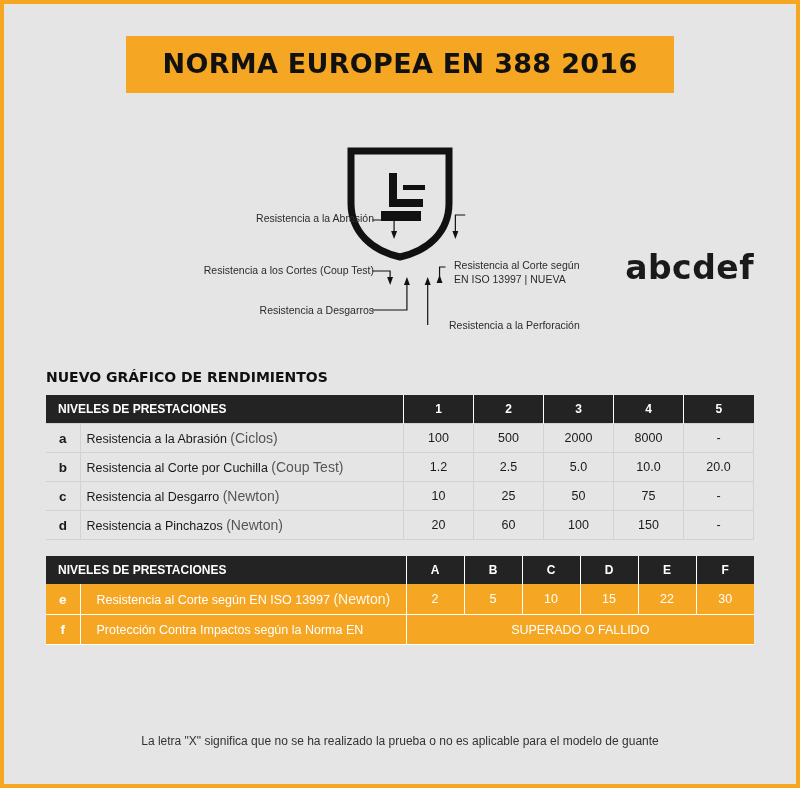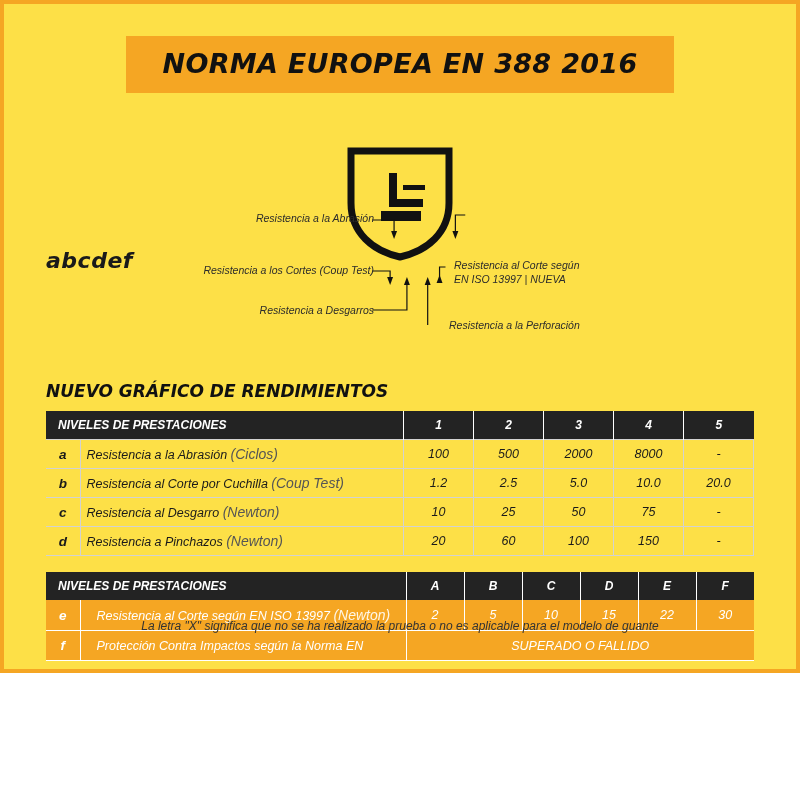--- a/index.html
+++ b/index.html
@@ -10,25 +10,24 @@
     width: 800px;
     height: 800px;
     background: #ffffff;
     font-family: "Liberation Sans", sans-serif;
     color: #1a1a1a;
     overflow: hidden;
   }
   .page {
     position: relative;
     width: 800px;
-    height: 673px;
+    height: 788px;
     box-sizing: border-box;
     border: 4px solid #f5a623;
-    background: #fde047;
-    font-style: italic;
+    background: #e5e5e5;
   }
   .inner {
     position: absolute;
     left: 0; top: 0; right: 0; bottom: 0;
     padding: 26px 42px;
     box-sizing: border-box;
   }
 
   
   .title-banner {
@@ -64,22 +63,22 @@
   .shield-wrap {
     position: absolute;
     left: 50%;
     transform: translateX(-50%);
     top: 42px;
   }
   .abcdef {
     position: absolute;
     left: 0; right: 0;
     top: 145px;
-    text-align: left;
-    font-size: 22px;
+    text-align: right;
+    font-size: 33px;
     font-weight: bold;
     letter-spacing: 0.5px;
     font-family: "DejaVu Sans", sans-serif;
   }
   .callout {
     position: absolute;
     font-size: 10.5px;
     color: #2b2b2b;
     line-height: 1.35;
   }
@@ -93,23 +92,23 @@
   .diagram svg.lines {
     position: absolute;
     left: 0; top: 0;
     width: 100%;
     height: 262px;
     pointer-events: none;
   }
 
   
   .section-heading {
-    font-size: 17px;
-    font-weight: bold;
-    margin: 16px 0 10px 0;
+    font-size: 14px;
+    font-weight: bold;
+    margin: 4px 0 10px 0;
     color: #111;
     font-family: "DejaVu Sans", sans-serif;
   }
 
   
   table {
     border-collapse: collapse;
     width: 100%;
     table-layout: fixed;
   }

